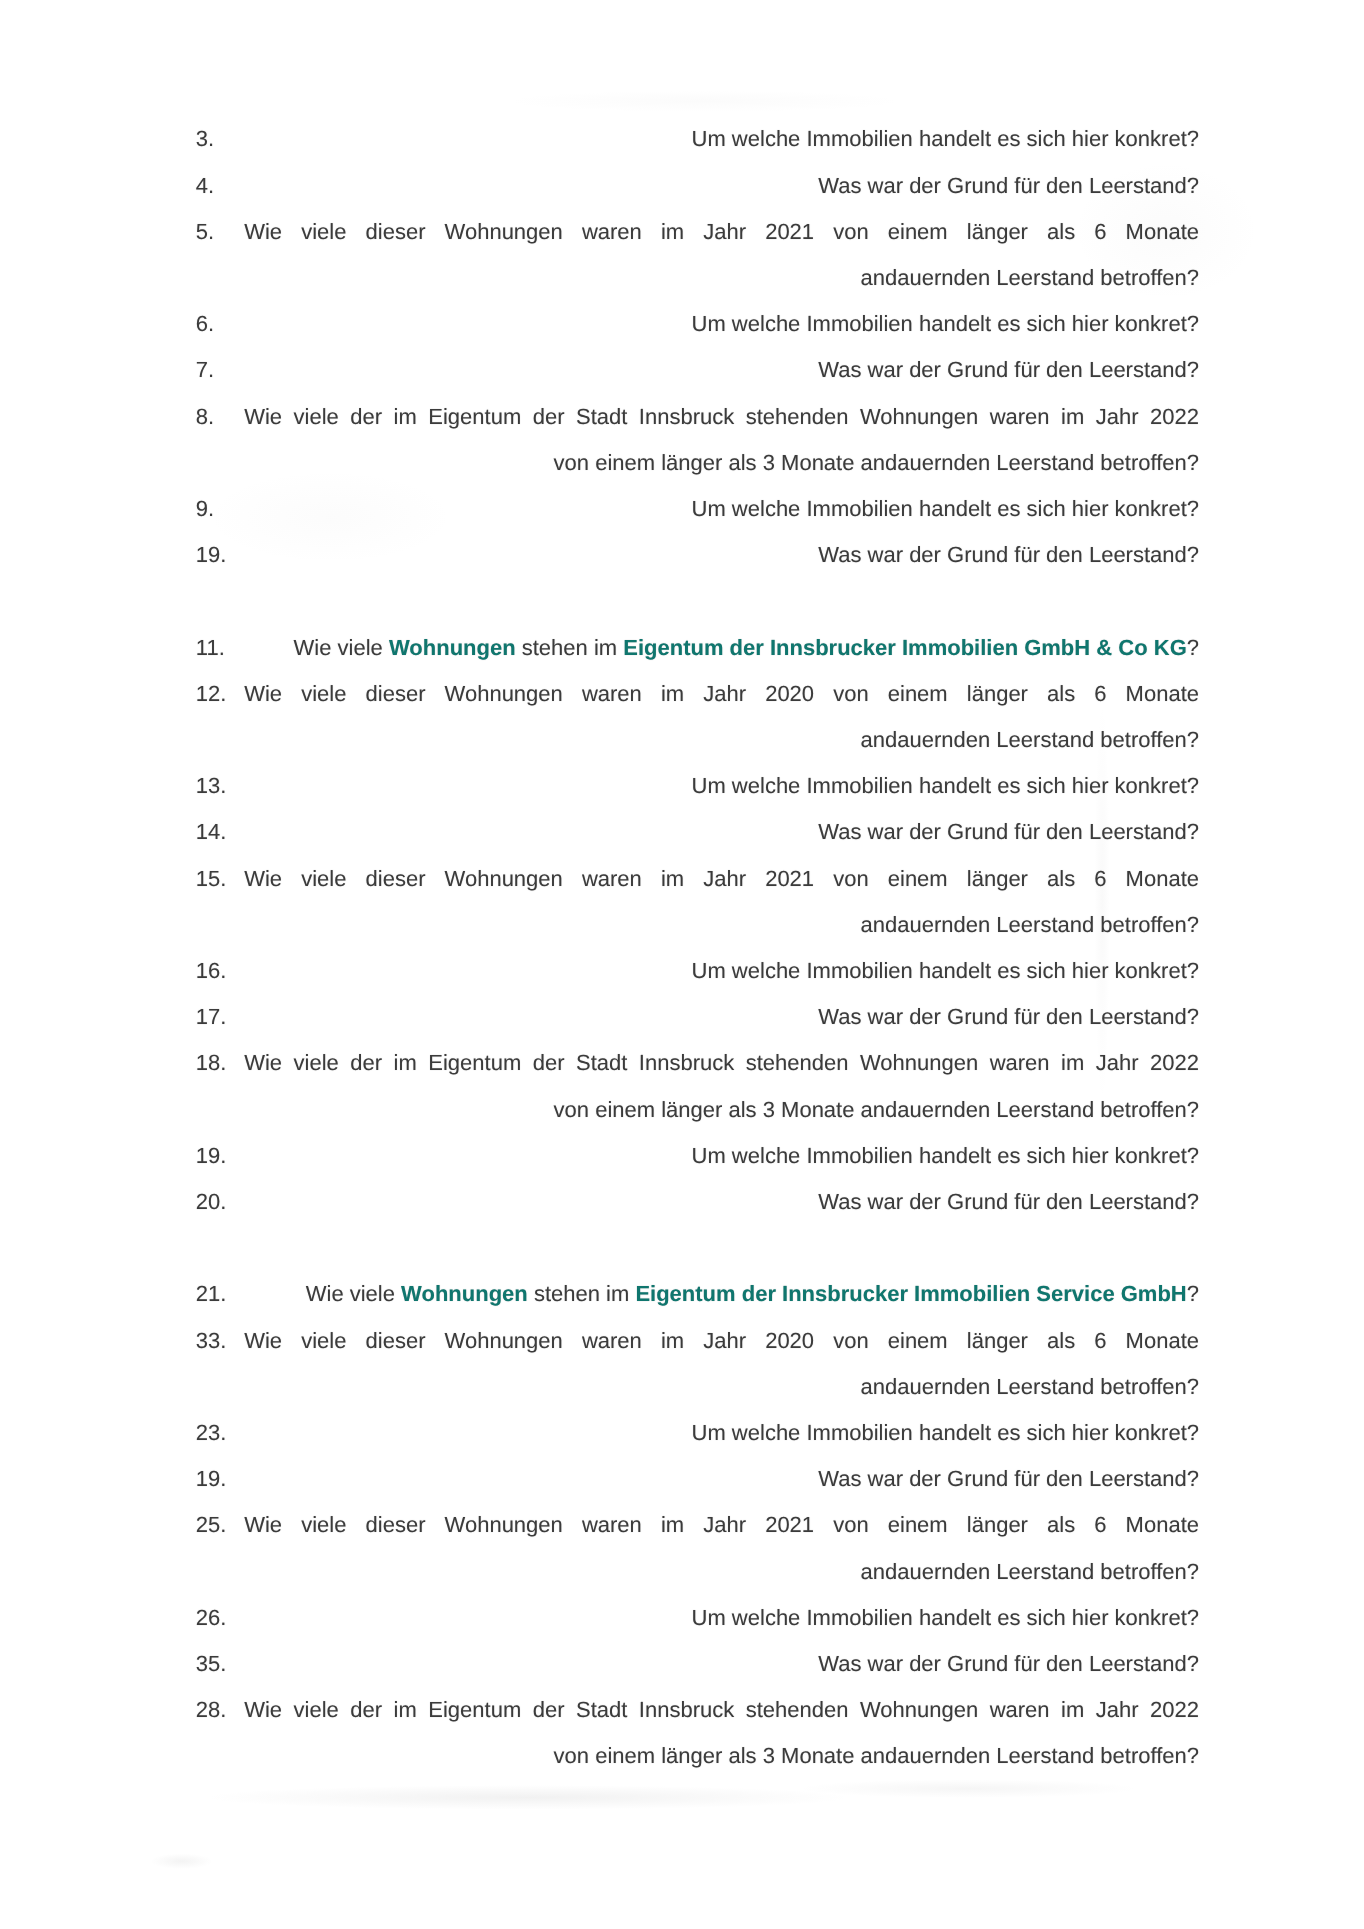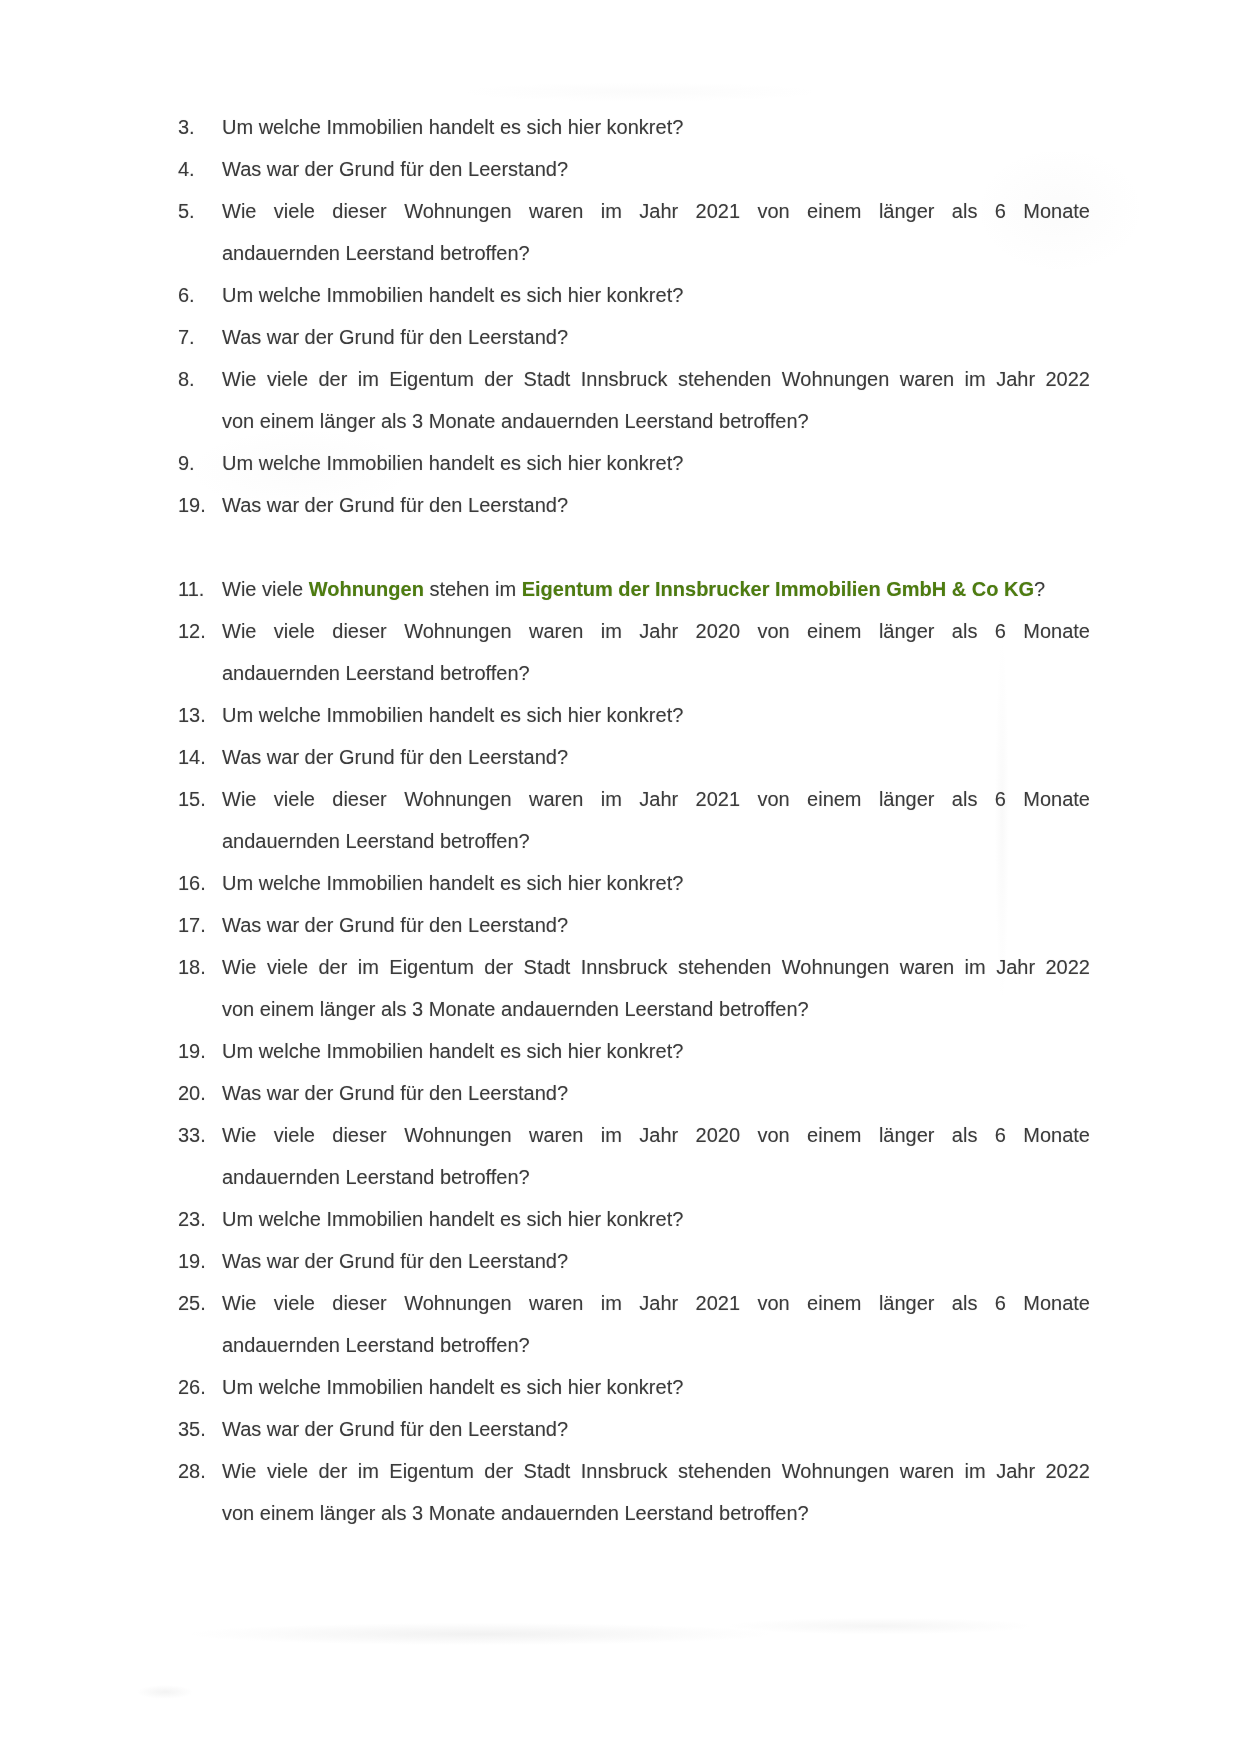--- a/index.html
+++ b/index.html
@@ -50,30 +50,30 @@
     margin-top: 42px;
   }
   .q-num {
     position: absolute;
     left: 0;
     top: 0;
     line-height: 42px;
   }
   .q-line {
     display: block;
-    text-align: left;
+    text-align: right;
   }
   
   .q-line.stretched {
     text-align: justify;
     text-align-last: justify;
   }
   .q-line b {
     font-weight: bold;
-    color: #4d7c0f;
+    color: #0f766e;
   }
 </style>
 </head>
 <body>
 
 <div class="page">
   <div class="scan-noise"></div>
   <ol class="question-list">
       <li class="q-item"><span class="q-num">3.</span><span class="q-body"><span class="q-line"><span>Um welche Immobilien handelt es sich hier konkret?</span></span></span></li>
       <li class="q-item"><span class="q-num">4.</span><span class="q-body"><span class="q-line"><span>Was war der Grund für den Leerstand?</span></span></span></li>
@@ -86,20 +86,21 @@
       <li class="q-item gap-before"><span class="q-num">11.</span><span class="q-body"><span class="q-line"><span>Wie viele </span><b>Wohnungen</b><span> stehen im </span><b>Eigentum der Innsbrucker Immobilien GmbH &amp; Co KG</b><span>?</span></span></span></li>
       <li class="q-item"><span class="q-num">12.</span><span class="q-body"><span class="q-line stretched"><span>Wie viele dieser Wohnungen waren im Jahr 2020 von einem länger als 6 Monate</span></span><span class="q-line"><span>andauernden Leerstand betroffen?</span></span></span></li>
       <li class="q-item"><span class="q-num">13.</span><span class="q-body"><span class="q-line"><span>Um welche Immobilien handelt es sich hier konkret?</span></span></span></li>
       <li class="q-item"><span class="q-num">14.</span><span class="q-body"><span class="q-line"><span>Was war der Grund für den Leerstand?</span></span></span></li>
       <li class="q-item"><span class="q-num">15.</span><span class="q-body"><span class="q-line stretched"><span>Wie viele dieser Wohnungen waren im Jahr 2021 von einem länger als 6 Monate</span></span><span class="q-line"><span>andauernden Leerstand betroffen?</span></span></span></li>
       <li class="q-item"><span class="q-num">16.</span><span class="q-body"><span class="q-line"><span>Um welche Immobilien handelt es sich hier konkret?</span></span></span></li>
       <li class="q-item"><span class="q-num">17.</span><span class="q-body"><span class="q-line"><span>Was war der Grund für den Leerstand?</span></span></span></li>
       <li class="q-item"><span class="q-num">18.</span><span class="q-body"><span class="q-line stretched"><span>Wie viele der im Eigentum der Stadt Innsbruck stehenden Wohnungen waren im Jahr 2022</span></span><span class="q-line"><span>von einem länger als 3 Monate andauernden Leerstand betroffen?</span></span></span></li>
       <li class="q-item"><span class="q-num">19.</span><span class="q-body"><span class="q-line"><span>Um welche Immobilien handelt es sich hier konkret?</span></span></span></li>
       <li class="q-item"><span class="q-num">20.</span><span class="q-body"><span class="q-line"><span>Was war der Grund für den Leerstand?</span></span></span></li>
+      <li class="q-item gap-before"><span class="q-num">21.</span><span class="q-body"><span class="q-line"><span>Wie viele </span><b>Wohnungen</b><span> stehen im </span><b>Eigentum der Innsbrucker Immobilien Service GmbH</b><span>?</span></span></span></li>
       <li class="q-item"><span class="q-num">33.</span><span class="q-body"><span class="q-line stretched"><span>Wie viele dieser Wohnungen waren im Jahr 2020 von einem länger als 6 Monate</span></span><span class="q-line"><span>andauernden Leerstand betroffen?</span></span></span></li>
       <li class="q-item"><span class="q-num">23.</span><span class="q-body"><span class="q-line"><span>Um welche Immobilien handelt es sich hier konkret?</span></span></span></li>
       <li class="q-item"><span class="q-num">19.</span><span class="q-body"><span class="q-line"><span>Was war der Grund für den Leerstand?</span></span></span></li>
       <li class="q-item"><span class="q-num">25.</span><span class="q-body"><span class="q-line stretched"><span>Wie viele dieser Wohnungen waren im Jahr 2021 von einem länger als 6 Monate</span></span><span class="q-line"><span>andauernden Leerstand betroffen?</span></span></span></li>
       <li class="q-item"><span class="q-num">26.</span><span class="q-body"><span class="q-line"><span>Um welche Immobilien handelt es sich hier konkret?</span></span></span></li>
       <li class="q-item"><span class="q-num">35.</span><span class="q-body"><span class="q-line"><span>Was war der Grund für den Leerstand?</span></span></span></li>
       <li class="q-item"><span class="q-num">28.</span><span class="q-body"><span class="q-line stretched"><span>Wie viele der im Eigentum der Stadt Innsbruck stehenden Wohnungen waren im Jahr 2022</span></span><span class="q-line"><span>von einem länger als 3 Monate andauernden Leerstand betroffen?</span></span></span></li>
     </ol>
 </div>
 

